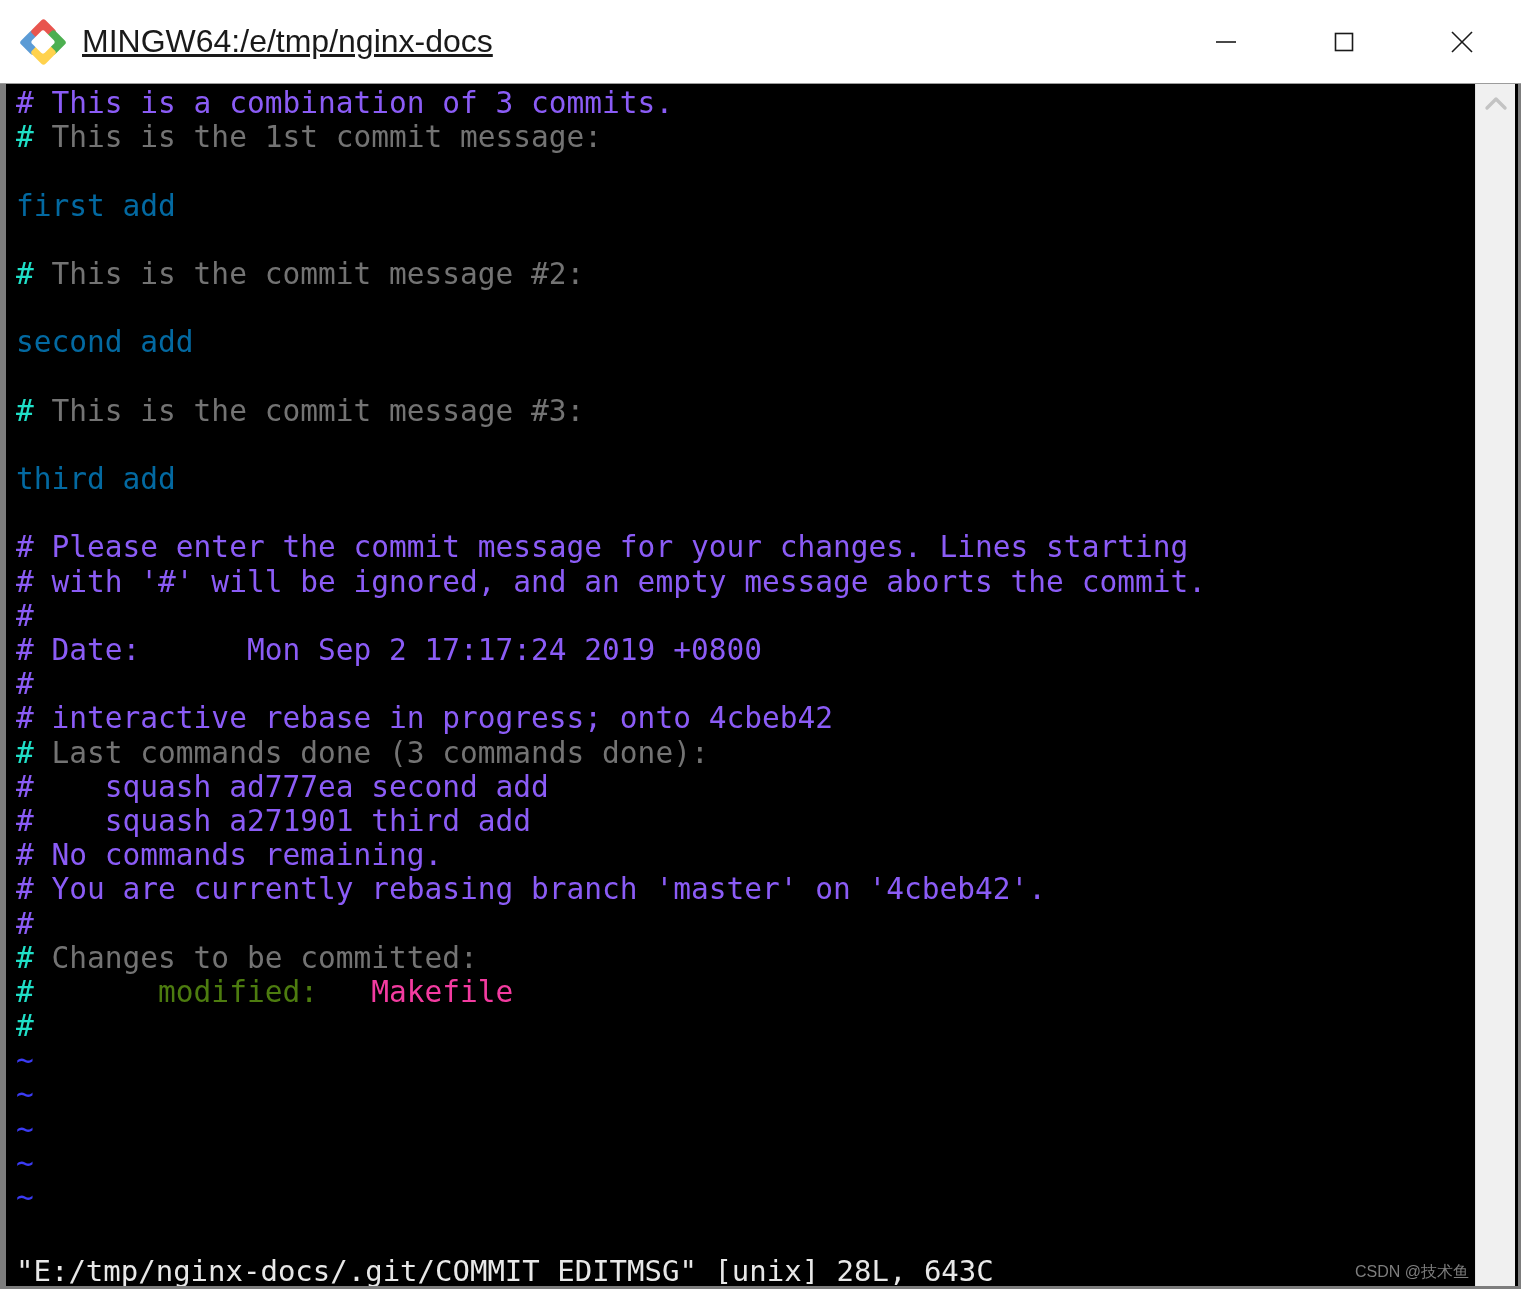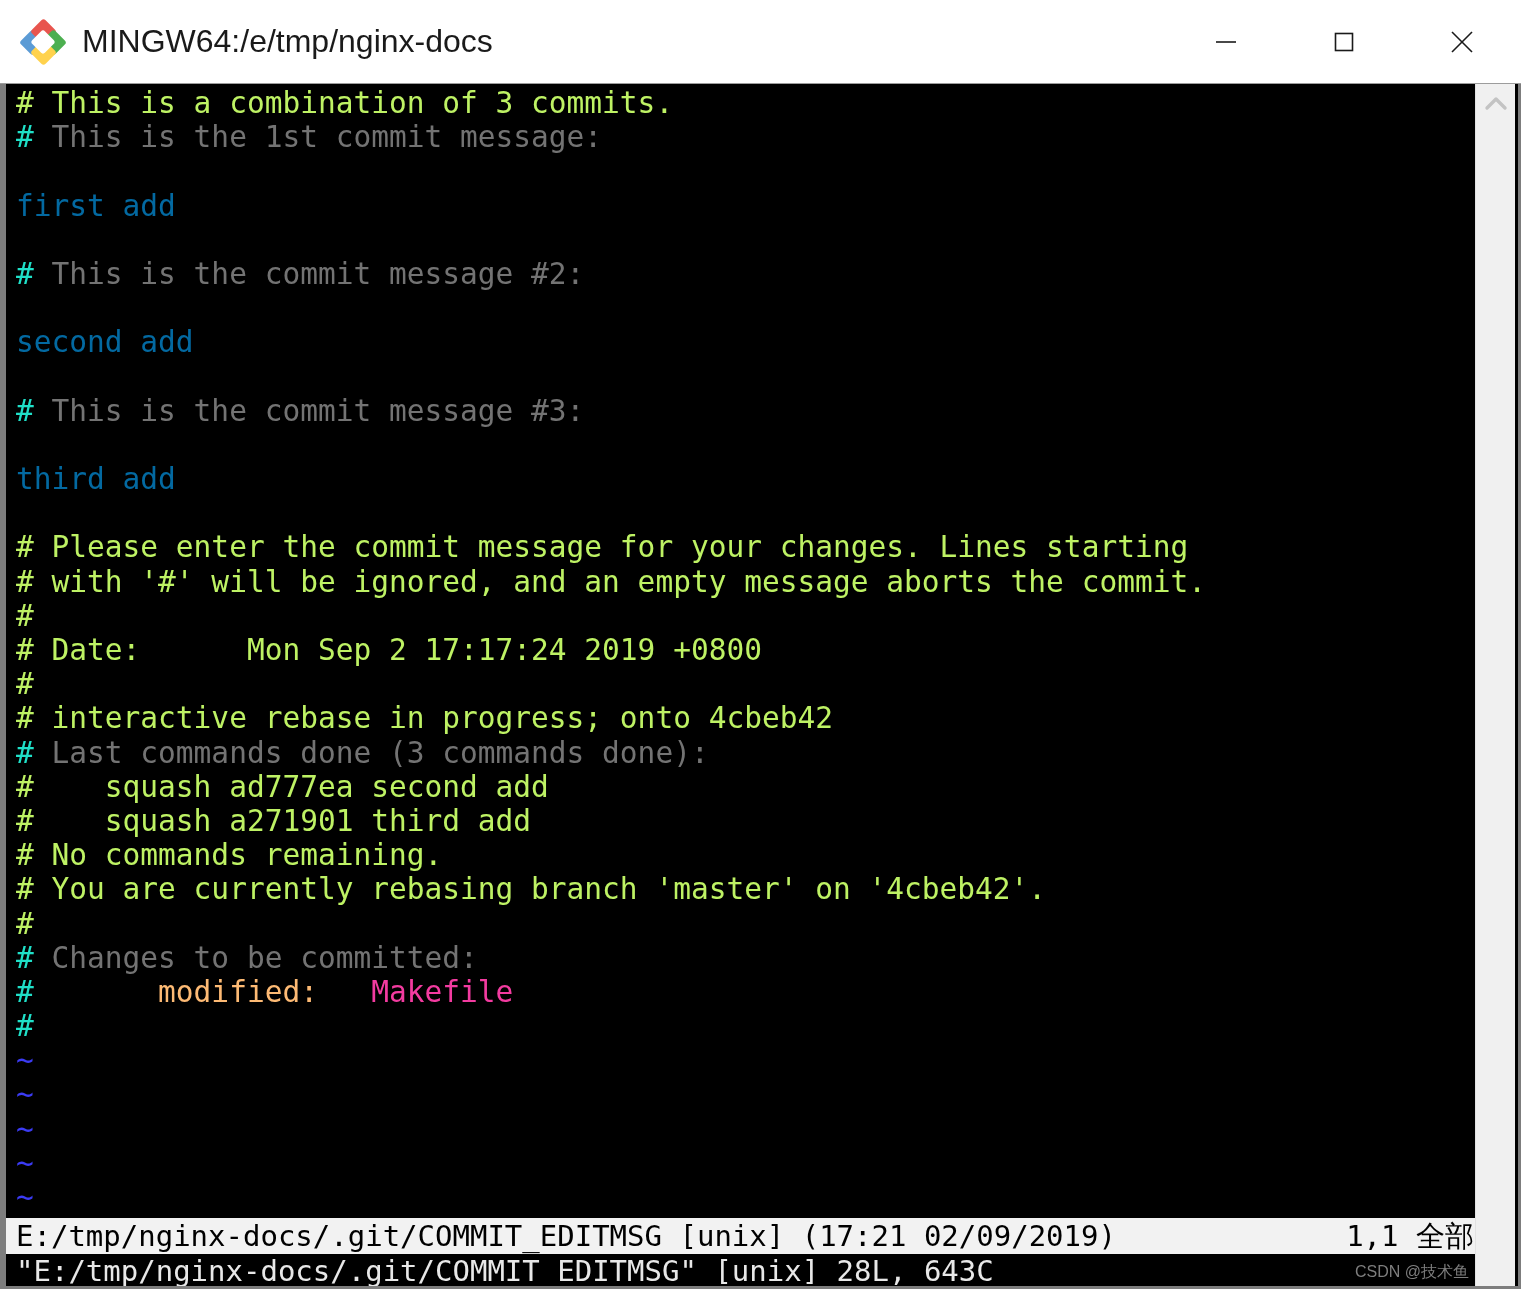--- a/index.html
+++ b/index.html
@@ -62,20 +62,21 @@
   #app-icon .d-green  { left: 22px; top: 12px; background: #4caf50; }
   #app-icon .d-yellow { left: 12px; top: 22px; background: #ffd24d; }
   #app-icon .d-center { left: 12px; top: 12px; background: #ffffff; width: 18px; height: 18px; }
 
   #title-text {
     font-family: "Liberation Sans", sans-serif;
     font-size: 32px;
     color: #1a1a1a;
     white-space: nowrap;
     letter-spacing: 0px;
+    text-decoration: underline;
   }
 
   #winbuttons {
     display: flex;
     align-items: stretch;
     height: 83px;
     flex: 0 0 auto;
   }
   .winbtn {
     width: 118px;
@@ -117,25 +118,25 @@
     top: 2px;
     width: 1462px;
     font-family: "DejaVu Sans Mono", "Liberation Mono", monospace;
     font-size: 29.5px;
     line-height: 34.2px;
     letter-spacing: 0px;
     white-space: pre;
   }
   #buffer .ln { height: 34.2px; }
 
-  .c-cyan   { color: #bef264; }
+  .c-cyan   { color: #8b5cf6; }
   .c-hash   { color: #1fe0c8; }
   .c-blue   { color: #737373; }
   .c-white  { color: #0369a1; }
-  .c-green  { color: #fdba74; }
+  .c-green  { color: #4d7c0f; }
   .c-mag    { color: #f33ba0; }
   .c-tilde  { color: #3b3bf5; }
 
   
   #statusline {
     position: absolute;
     left: 0;
     top: 1134px;
     width: 1472px;
     height: 36px;
@@ -250,24 +251,20 @@
       </div>
     </div>
   </div>
 
   <div id="terminal-wrap">
 
     <div id="screen">
 
       <div id="buffer"><div class="ln"><span class="c-cyan"># This is a combination of 3 commits.</span></div><div class="ln"><span class="c-hash">#</span><span class="c-blue"> This is the 1st commit message:</span></div><div class="ln"><span class="c-white"></span></div><div class="ln"><span class="c-white">first add</span></div><div class="ln"><span class="c-white"></span></div><div class="ln"><span class="c-hash">#</span><span class="c-blue"> This is the commit message #2:</span></div><div class="ln"><span class="c-white"></span></div><div class="ln"><span class="c-white">second add</span></div><div class="ln"><span class="c-white"></span></div><div class="ln"><span class="c-hash">#</span><span class="c-blue"> This is the commit message #3:</span></div><div class="ln"><span class="c-white"></span></div><div class="ln"><span class="c-white">third add</span></div><div class="ln"><span class="c-white"></span></div><div class="ln"><span class="c-cyan"># Please enter the commit message for your changes. Lines starting</span></div><div class="ln"><span class="c-cyan"># with '#' will be ignored, and an empty message aborts the commit.</span></div><div class="ln"><span class="c-cyan">#</span></div><div class="ln"><span class="c-cyan"># Date:      Mon Sep 2 17:17:24 2019 +0800</span></div><div class="ln"><span class="c-cyan">#</span></div><div class="ln"><span class="c-cyan"># interactive rebase in progress; onto 4cbeb42</span></div><div class="ln"><span class="c-hash">#</span><span class="c-blue"> Last commands done (3 commands done):</span></div><div class="ln"><span class="c-cyan">#    squash ad777ea second add</span></div><div class="ln"><span class="c-cyan">#    squash a271901 third add</span></div><div class="ln"><span class="c-cyan"># No commands remaining.</span></div><div class="ln"><span class="c-cyan"># You are currently rebasing branch 'master' on '4cbeb42'.</span></div><div class="ln"><span class="c-cyan">#</span></div><div class="ln"><span class="c-hash">#</span><span class="c-blue"> Changes to be committed:</span></div><div class="ln"><span class="c-hash">#</span><span class="c-green">       modified:   </span><span class="c-mag">Makefile</span></div><div class="ln"><span class="c-hash">#</span></div><div class="ln"><span class="c-tilde">~</span></div><div class="ln"><span class="c-tilde">~</span></div><div class="ln"><span class="c-tilde">~</span></div><div class="ln"><span class="c-tilde">~</span></div><div class="ln"><span class="c-tilde">~</span></div></div>
 
-      <div id="statusline">
-        <span class="left">E:/tmp/nginx-docs/.git/COMMIT_EDITMSG [unix] (17:21 02/09/2019)</span>
-        <span class="right">1,1 全部</span>
-      </div>
 
       <div id="cmdline">"E:/tmp/nginx-docs/.git/COMMIT_EDITMSG" [unix] 28L, 643C</div>
     </div>
 
     <div id="scrollbar">
       <div id="scroll-up">
         <svg width="26" height="18" viewBox="0 0 26 18">
           <polyline points="4,13 13,4 22,13" fill="none" stroke="#c3c3c3" stroke-width="3.4" stroke-linecap="round" stroke-linejoin="round"></polyline>
         </svg>
       </div>

